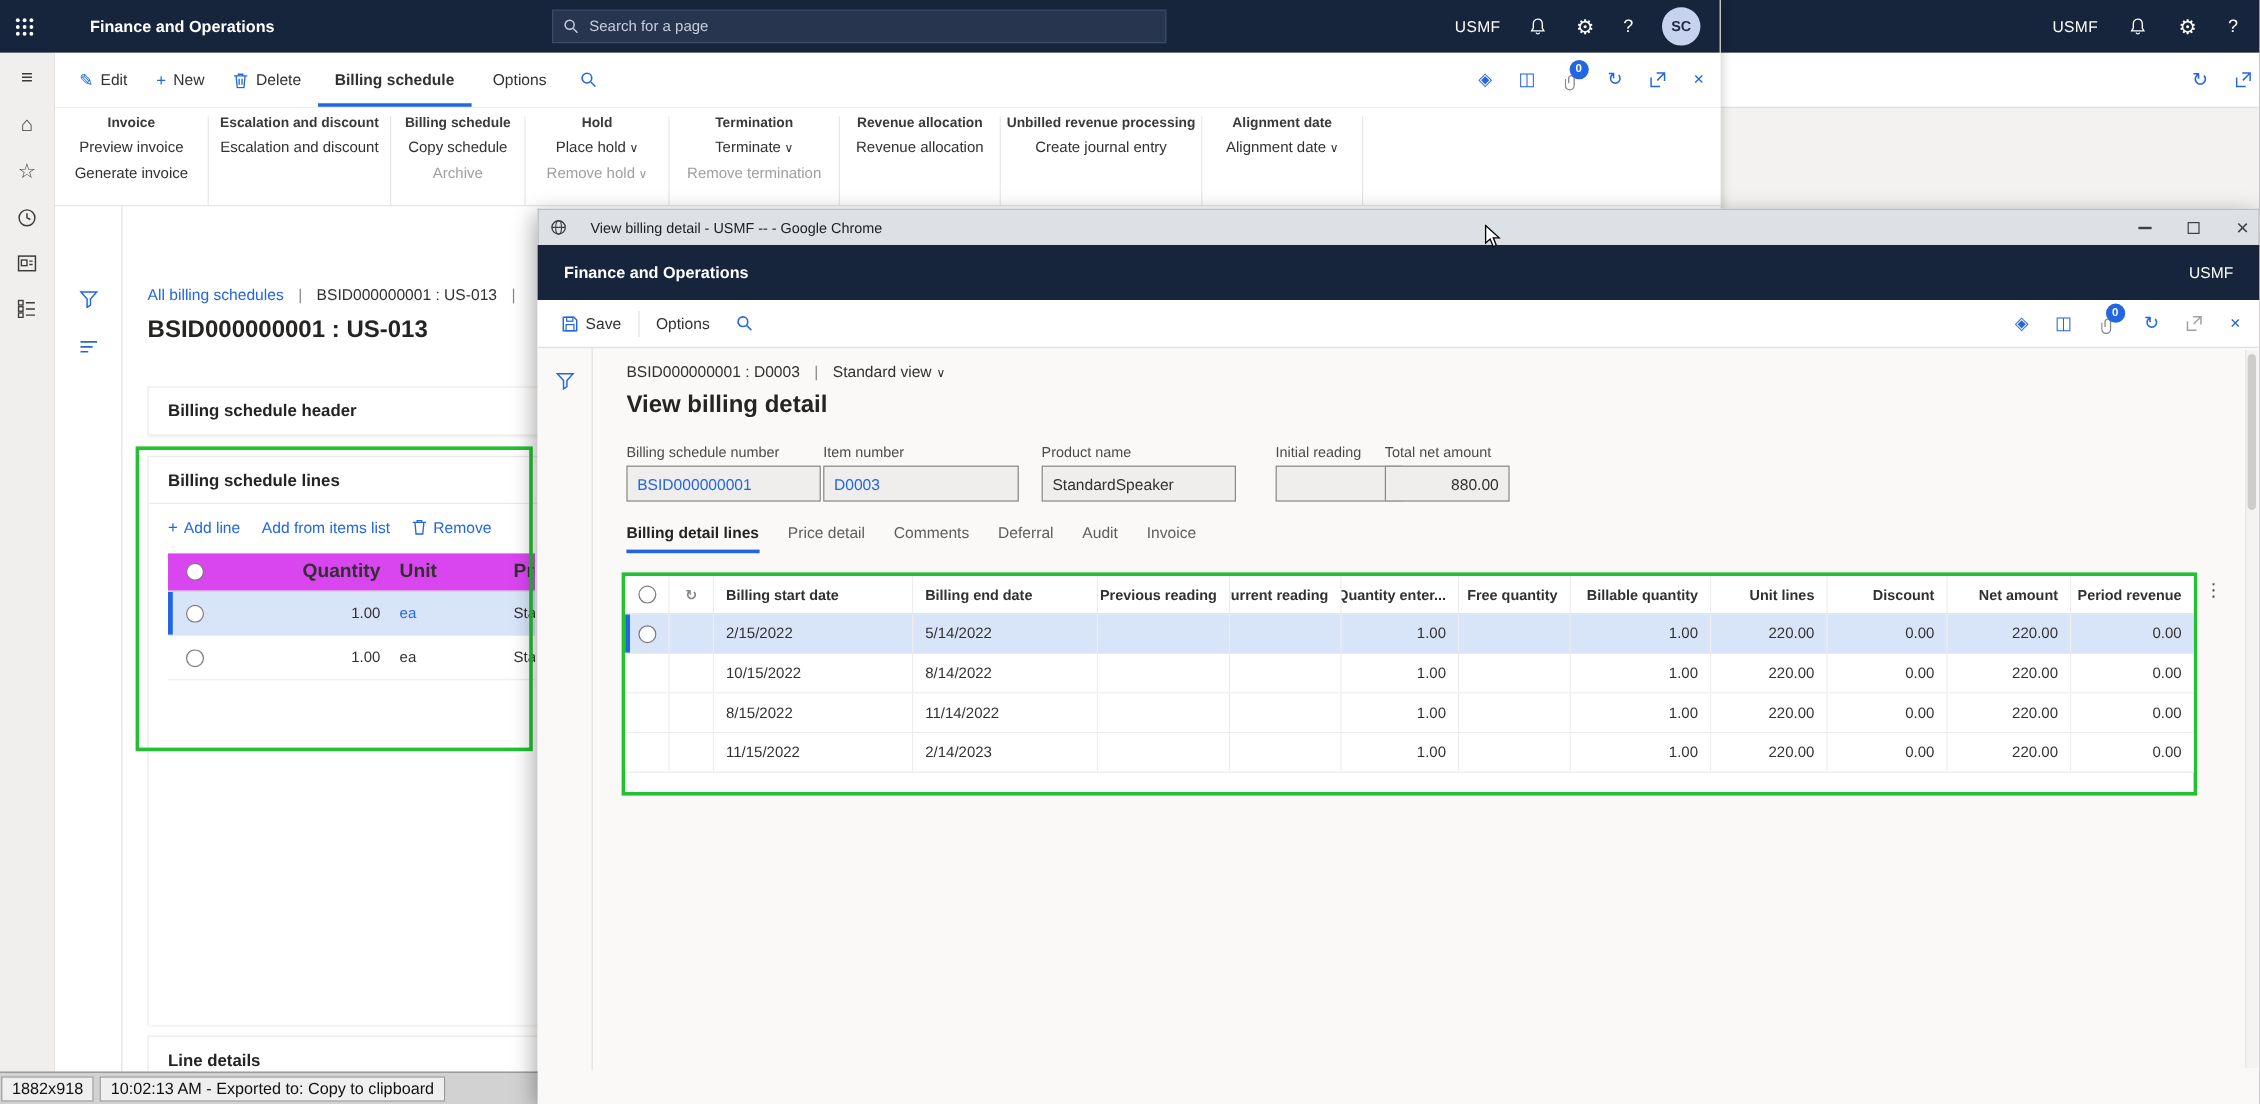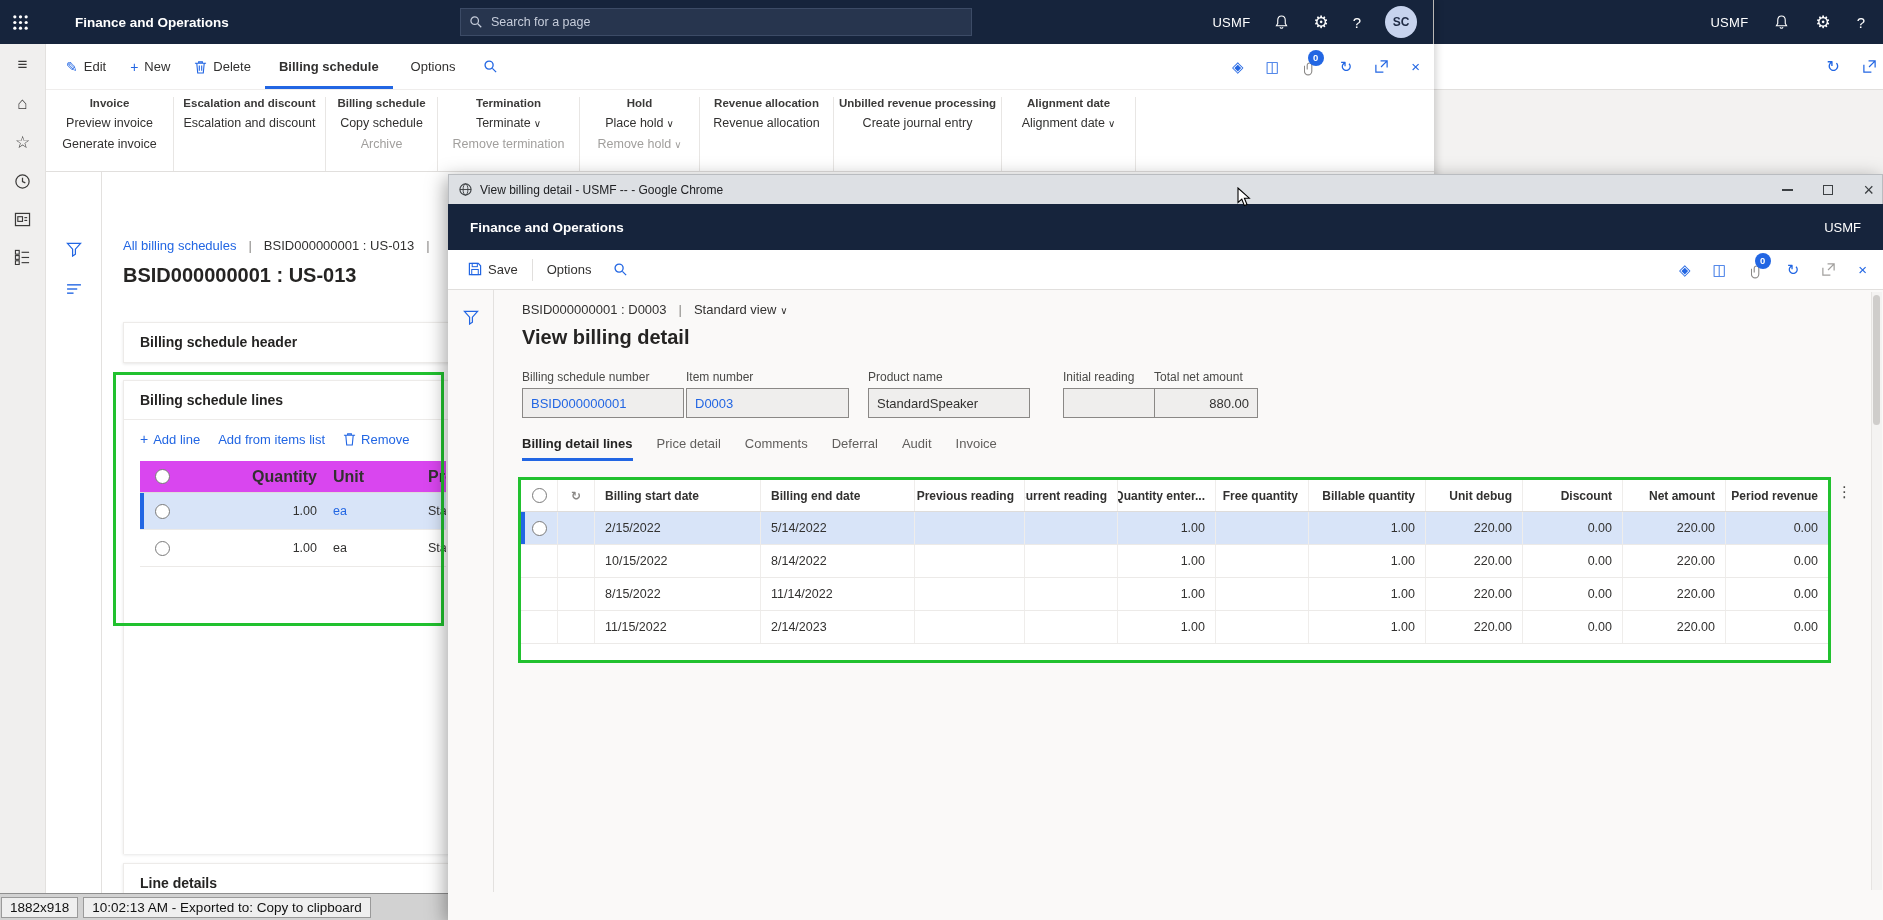--- a/index.html
+++ b/index.html
@@ -94,34 +94,34 @@
   .greenbox{position:absolute;border:3px solid var(--green);pointer-events:none;z-index:5;}
   .gb-main{left:-45px;top:200px;width:331px;height:254px;}
   
   .gb-main{left:11px;}
 
   .statusbar{position:absolute;left:0;bottom:0;width:466px;height:27px;background:#d2d2d2;border-top:1px solid #8f8f8f;display:flex;align-items:center;gap:5px;padding:0 1px;z-index:40;font-size:13.5px;color:#111;}
   .status-cell{background:#efefef;border:1px solid #9a9a9a;padding:0 8px;height:21px;display:flex;align-items:center;white-space:nowrap;}
 
   
   .popup{position:absolute;left:448px;top:174px;width:1435px;height:746px;z-index:50;box-shadow:-3px 4px 18px rgba(0,0,0,.35);background:#faf9f8;}
-  .p-titlebar{position:relative;height:30px;background:#dde0e4;border:1px solid #b9bcc0;border-bottom:0;display:flex;align-items:center;padding:0 10px;gap:8px;}
+  .p-titlebar{position:relative;height:30px;background:#dde0e4;border:1px solid #b9bcc0;border-bottom:0;display:flex;align-items:center;padding:0 10px;gap:20px;}
   .p-title{font-size:12px;color:#202124;white-space:nowrap;}
   .p-controls{position:absolute;right:8px;top:0;height:30px;display:flex;align-items:center;gap:30px;}
   .pc-min{width:11px;height:1.5px;background:#3c4043;display:inline-block;}
   .pc-max{width:10px;height:10px;border:1.5px solid #3c4043;display:inline-block;}
   .pc-close{font-size:18px;color:#3c4043;line-height:1;}
   .cursor{position:absolute;left:788px;top:12px;z-index:60;}
   .p-urlbar{height:28px;background:#f3f4f6;border-left:1px solid #b9bcc0;border-right:1px solid #b9bcc0;border-bottom:1px solid #d8dadd;display:flex;align-items:center;gap:10px;padding:0 14px;}
   .p-url{font-size:12.5px;color:#202124;white-space:nowrap;}
   .p-navy{height:46px;background:var(--navy);display:flex;align-items:center;justify-content:space-between;padding:0 22px;color:#fff;}
   .p-apptitle{font-size:13.5px;font-weight:700;}
   .p-co{font-size:13px;}
   .p-toolbar{position:relative;height:40px;background:#fff;border-bottom:1px solid var(--bord);display:flex;align-items:center;padding-left:20px;gap:14px;}
-  .p-save{display:flex;align-items:flex-start;gap:6px;font-size:13px;}
+  .p-save{display:flex;align-items:flex-end;gap:6px;font-size:13px;}
   .p-tb-sep{width:1px;height:22px;background:#e1dfdd;}
   .p-options{font-size:13px;}
   .p-toolbar .srch{color:var(--accent);margin-left:8px;}
   .p-tb-right{position:absolute;right:16px;top:0;height:100%;display:flex;align-items:center;gap:22px;color:var(--accent);}
   .p-tb-right .g{font-size:15px;line-height:1;}
   .g-dis{color:var(--dis);}
 
   .p-content{position:relative;height:602px;background:#faf9f8;}
   .p-filterstrip{position:absolute;left:0;top:0;bottom:0;width:46px;border-right:1px solid #e3e1df;display:flex;justify-content:center;padding-top:20px;color:var(--accent);}
   .p-main{position:absolute;left:46px;top:0;right:0;bottom:0;}
@@ -307,29 +307,29 @@
           </div>
           <div class="rb-group" style="width:152px">
             <div class="rb-title">Escalation and discount</div>
             <div class="rb-item">Escalation and discount</div>
           </div>
           <div class="rb-group" style="width:112px">
             <div class="rb-title">Billing schedule</div>
             <div class="rb-item">Copy schedule</div>
             <div class="rb-item dis">Archive</div>
           </div>
+          <div class="rb-group" style="width:120px">
+            <div class="rb-title">Hold</div>
+            <div class="rb-item"><span>Place hold</span><span class="chev">∨</span></div>
+            <div class="rb-item dis"><span>Remove hold</span><span class="chev">∨</span></div>
+          </div>
           <div class="rb-group" style="width:142px">
             <div class="rb-title">Termination</div>
             <div class="rb-item"><span>Terminate</span><span class="chev">∨</span></div>
             <div class="rb-item dis">Remove termination</div>
-          </div>
-          <div class="rb-group" style="width:120px">
-            <div class="rb-title">Hold</div>
-            <div class="rb-item"><span>Place hold</span><span class="chev">∨</span></div>
-            <div class="rb-item dis"><span>Remove hold</span><span class="chev">∨</span></div>
           </div>
           <div class="rb-group" style="width:134px">
             <div class="rb-title">Revenue allocation</div>
             <div class="rb-item">Revenue allocation</div>
           </div>
           <div class="rb-group" style="width:168px">
             <div class="rb-title">Unbilled revenue processing</div>
             <div class="rb-item">Create journal entry</div>
           </div>
           <div class="rb-group" style="width:134px">
@@ -549,21 +549,21 @@
                   <span class="radio"></span>
                 </div>
               <div class="pg-c pg-ic">↻</div>
               <div class="pg-c">Billing start date</div>
               <div class="pg-c">Billing end date</div>
               <div class="pg-c pg-r">Previous reading</div>
               <div class="pg-c pg-r">Current reading</div>
               <div class="pg-c pg-r">Quantity enter...</div>
               <div class="pg-c pg-r">Free quantity</div>
               <div class="pg-c pg-r">Billable quantity</div>
-              <div class="pg-c pg-r">Unit debug</div>
+              <div class="pg-c pg-r">Unit lines</div>
               <div class="pg-c pg-r">Discount</div>
               <div class="pg-c pg-r">Net amount</div>
               <div class="pg-c pg-r">Period revenue</div>
             </div>
             <div class="pgrid-row sel">
               <div class="pg-c pg-ic">
                   <span class="radio"></span>
                 </div>
               <div class="pg-c pg-ic"></div>
               <div class="pg-c">2/15/2022</div>

